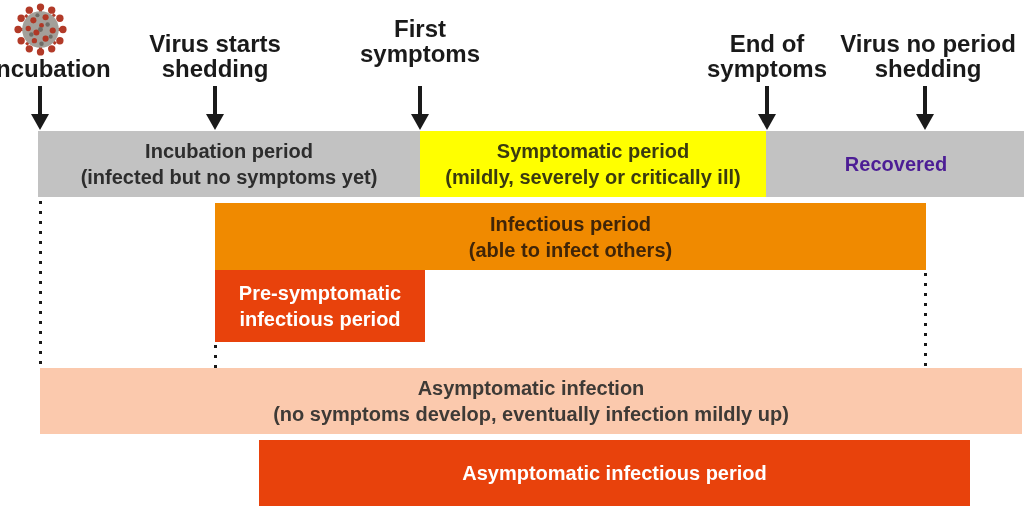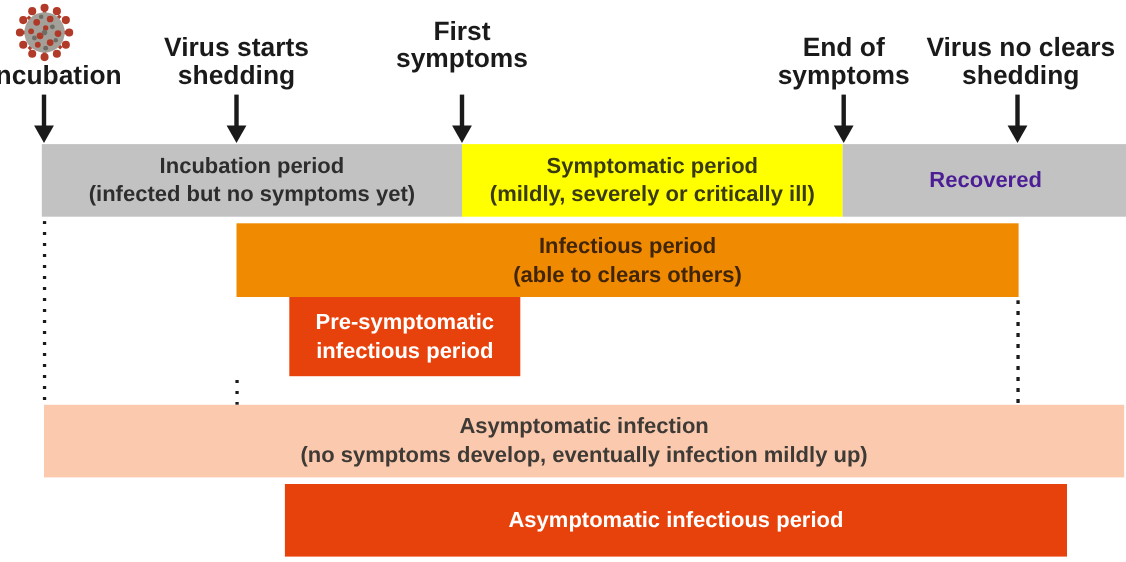--- a/index.html
+++ b/index.html
@@ -90,21 +90,21 @@
   </div>
   <div class="event-label" style="left:330px; top:16px; width:180px;">
     <div>First</div>
     <div>symptoms</div>
   </div>
   <div class="event-label" style="left:677px; top:31px; width:180px;">
     <div>End of</div>
     <div>symptoms</div>
   </div>
   <div class="event-label" style="left:833px; top:31px; width:190px;">
-    <div>Virus no clears</div>
+    <div>Virus no period</div>
     <div>shedding</div>
   </div>
 
   <div class="arrow" style="left:31px; top:86px;">
       <div class="stem"></div>
       <div class="head"></div>
     </div>
   <div class="arrow" style="left:206px; top:86px;">
       <div class="stem"></div>
       <div class="head"></div>
@@ -129,24 +129,24 @@
   <div class="bar" style="left: 38px; top: 131px; width: 382px; height: 66px; background: rgb(194, 194, 194); color: rgb(45, 45, 45);">
     <div>Incubation period</div>
     <div>(infected but no symptoms yet)</div>
   </div>
   <div class="bar" style="left: 766px; top: 131px; width: 260px; height: 66px; background: rgb(194, 194, 194); color: #4c1d95;">
     <div>Recovered</div>
   </div>
 
   <div class="bar" style="left: 215px; top: 203px; width: 711px; height: 67px; background: rgb(240, 138, 0); color: rgb(64, 37, 8);">
     <div>Infectious period</div>
-    <div>(able to clears others)</div>
+    <div>(able to infect others)</div>
   </div>
 
-  <div class="bar" style="left: 215px; top: 270px; width: 210px; height: 72px; background: rgb(232, 66, 12); color: rgb(255, 255, 255); margin-left: 48px;">
+  <div class="bar" style="left: 215px; top: 270px; width: 210px; height: 72px; background: rgb(232, 66, 12); color: rgb(255, 255, 255);">
     <div>Pre-symptomatic</div>
     <div>infectious period</div>
   </div>
 
   <div class="dotline" style="left:39px; top:201px; height:167px;"></div>
   <div class="dotline" style="left:214px; top:345px; height:23px;"></div>
   <div class="dotline" style="left:924px; top:273px; height:95px;"></div>
 
   <div class="bar" style="left: 40px; top: 368px; width: 982px; height: 66px; background: rgb(251, 201, 173); color: rgb(62, 58, 54);">
     <div>Asymptomatic infection</div>

